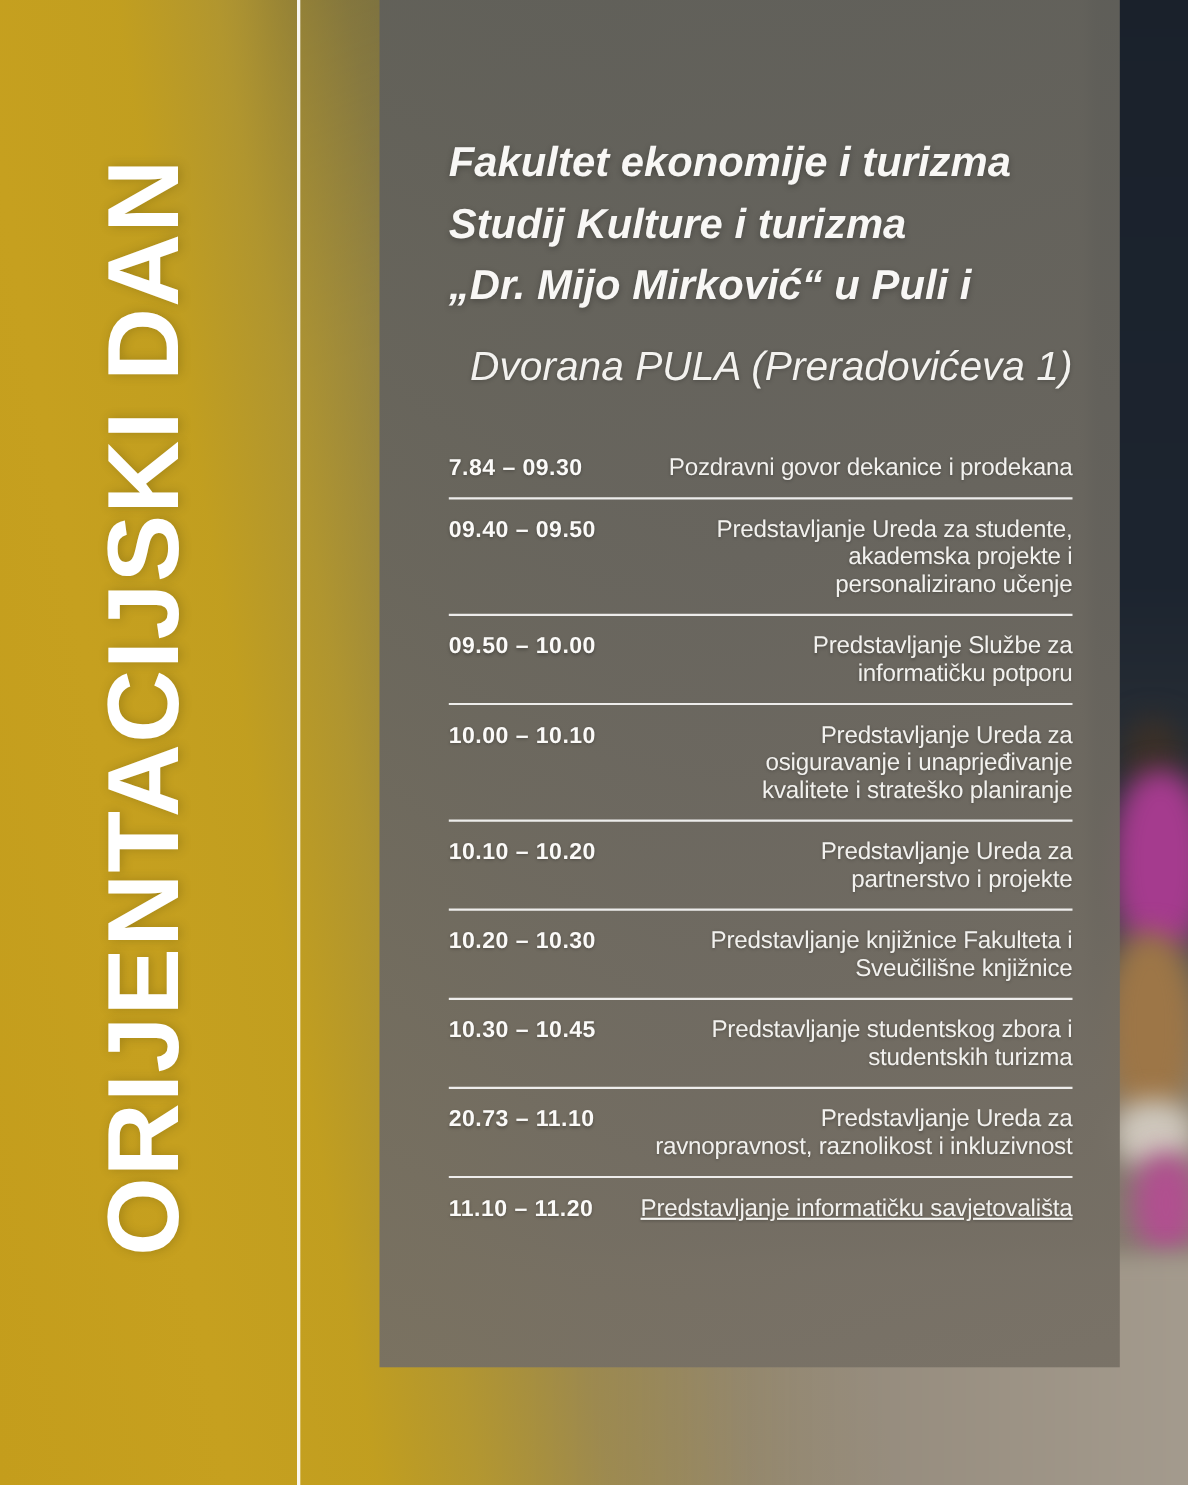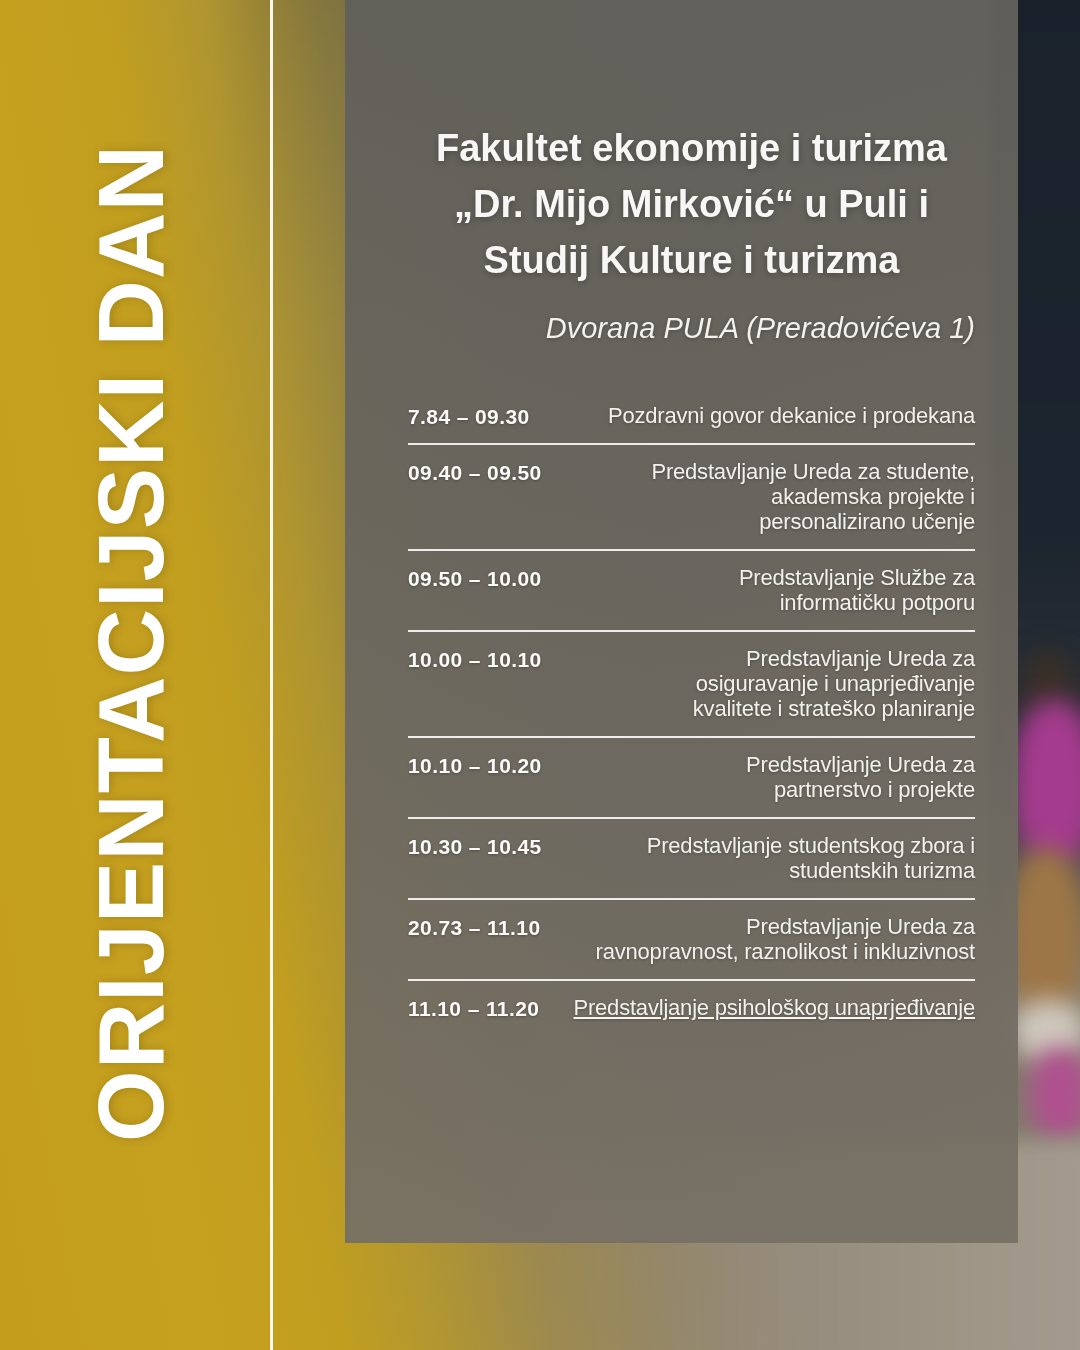--- a/index.html
+++ b/index.html
@@ -44,24 +44,24 @@
     transform:translate(-50%,-50%) rotate(-90deg);
     white-space:nowrap; color:#ffffff; font-weight:bold; font-size:92px; letter-spacing:1px;
     text-shadow:0 2px 10px rgba(60,50,0,0.25);
   }
   
   .panel { position:absolute; left:345px; top:0; width:673px; height:1243px; z-index:4;
     background:linear-gradient(175deg, rgba(97,96,90,0.96) 0%, rgba(104,101,94,0.95) 40%, rgba(119,112,101,0.94) 100%);
     padding:120px 43px 0 63px;
     color:#f6f5f2;
   }
-  .event-title { text-align:center; font-weight:bold; font-size:38px; line-height:56px;
-    color:#f8f7f5; text-shadow:0 2px 6px rgba(0,0,0,0.28);
+  .event-title { text-align:left; font-weight:bold; font-size:38px; line-height:56px;
+    color:#f8f7f5; text-shadow:0 2px 6px rgba(0,0,0,0.28);font-style:italic;
   }
-  .venue { text-align:right; font-style:italic; font-size:29px; margin-top:24px;
+  .venue { text-align:right; font-style:italic; font-size:37px; margin-top:24px;
     color:#f3f2ef; text-shadow:0 1px 4px rgba(0,0,0,0.25);
   }
   .schedule { margin-top:44px; }
   .row { position:relative; padding:14px 0 15px; border-bottom:2px solid rgba(255,255,255,0.88); }
   .row:last-child { border-bottom:none;text-decoration:underline; }
   .time { position:absolute; left:0; top:16px; font-weight:bold; font-size:21px; letter-spacing:0.4px;
     white-space:nowrap; color:#fbfaf8; text-shadow:0 1px 3px rgba(0,0,0,0.3);
   }
   .activity { width:100%; text-align:right; font-size:22px; line-height:25px; letter-spacing:-0.2px;
     white-space:pre-line; color:#f2f1ee; text-shadow:0 1px 3px rgba(0,0,0,0.28);
@@ -80,22 +80,22 @@
 <div class="blob blob-pink"></div>
 <div class="bg-ground"></div>
 <div class="yellow-overlay"></div>
 <div class="divider-line"></div>
 
 <div class="vertical-title">ORIJENTACIJSKI DAN</div>
 
 <div class="panel">
   <div class="event-title">
     <div>Fakultet ekonomije i turizma</div>
+    <div>Studij Kulture i turizma</div>
     <div>„Dr. Mijo Mirković“ u Puli i</div>
-    <div>Studij Kulture i turizma</div>
   </div>
   <div class="venue">Dvorana PULA (Preradovićeva 1)</div>
 
   <div class="schedule">
     <div class="row">
       <div class="time">7.84 – 09.30</div>
       <div class="activity">Pozdravni govor dekanice i prodekana</div>
     </div>
     <div class="row">
       <div class="time">09.40 – 09.50</div>
@@ -113,27 +113,32 @@
       <div class="activity">Predstavljanje Ureda za
 osiguravanje i unaprjeđivanje
 kvalitete i strateško planiranje</div>
     </div>
     <div class="row">
       <div class="time">10.10 – 10.20</div>
       <div class="activity">Predstavljanje Ureda za
 partnerstvo i projekte</div>
     </div>
     <div class="row">
+      <div class="time">10.20 – 10.30</div>
+      <div class="activity">Predstavljanje knjižnice Fakulteta i
+Sveučilišne knjižnice</div>
+    </div>
+    <div class="row">
       <div class="time">10.30 – 10.45</div>
       <div class="activity">Predstavljanje studentskog zbora i
 studentskih turizma</div>
     </div>
     <div class="row">
       <div class="time">20.73 – 11.10</div>
       <div class="activity">Predstavljanje Ureda za
 ravnopravnost, raznolikost i inkluzivnost</div>
     </div>
     <div class="row">
       <div class="time">11.10 – 11.20</div>
-      <div class="activity">Predstavljanje psihološkog unaprjeđivanje</div>
+      <div class="activity">Predstavljanje informatičku savjetovališta</div>
     </div>
   </div>
 </div>
 
 </body></html>

